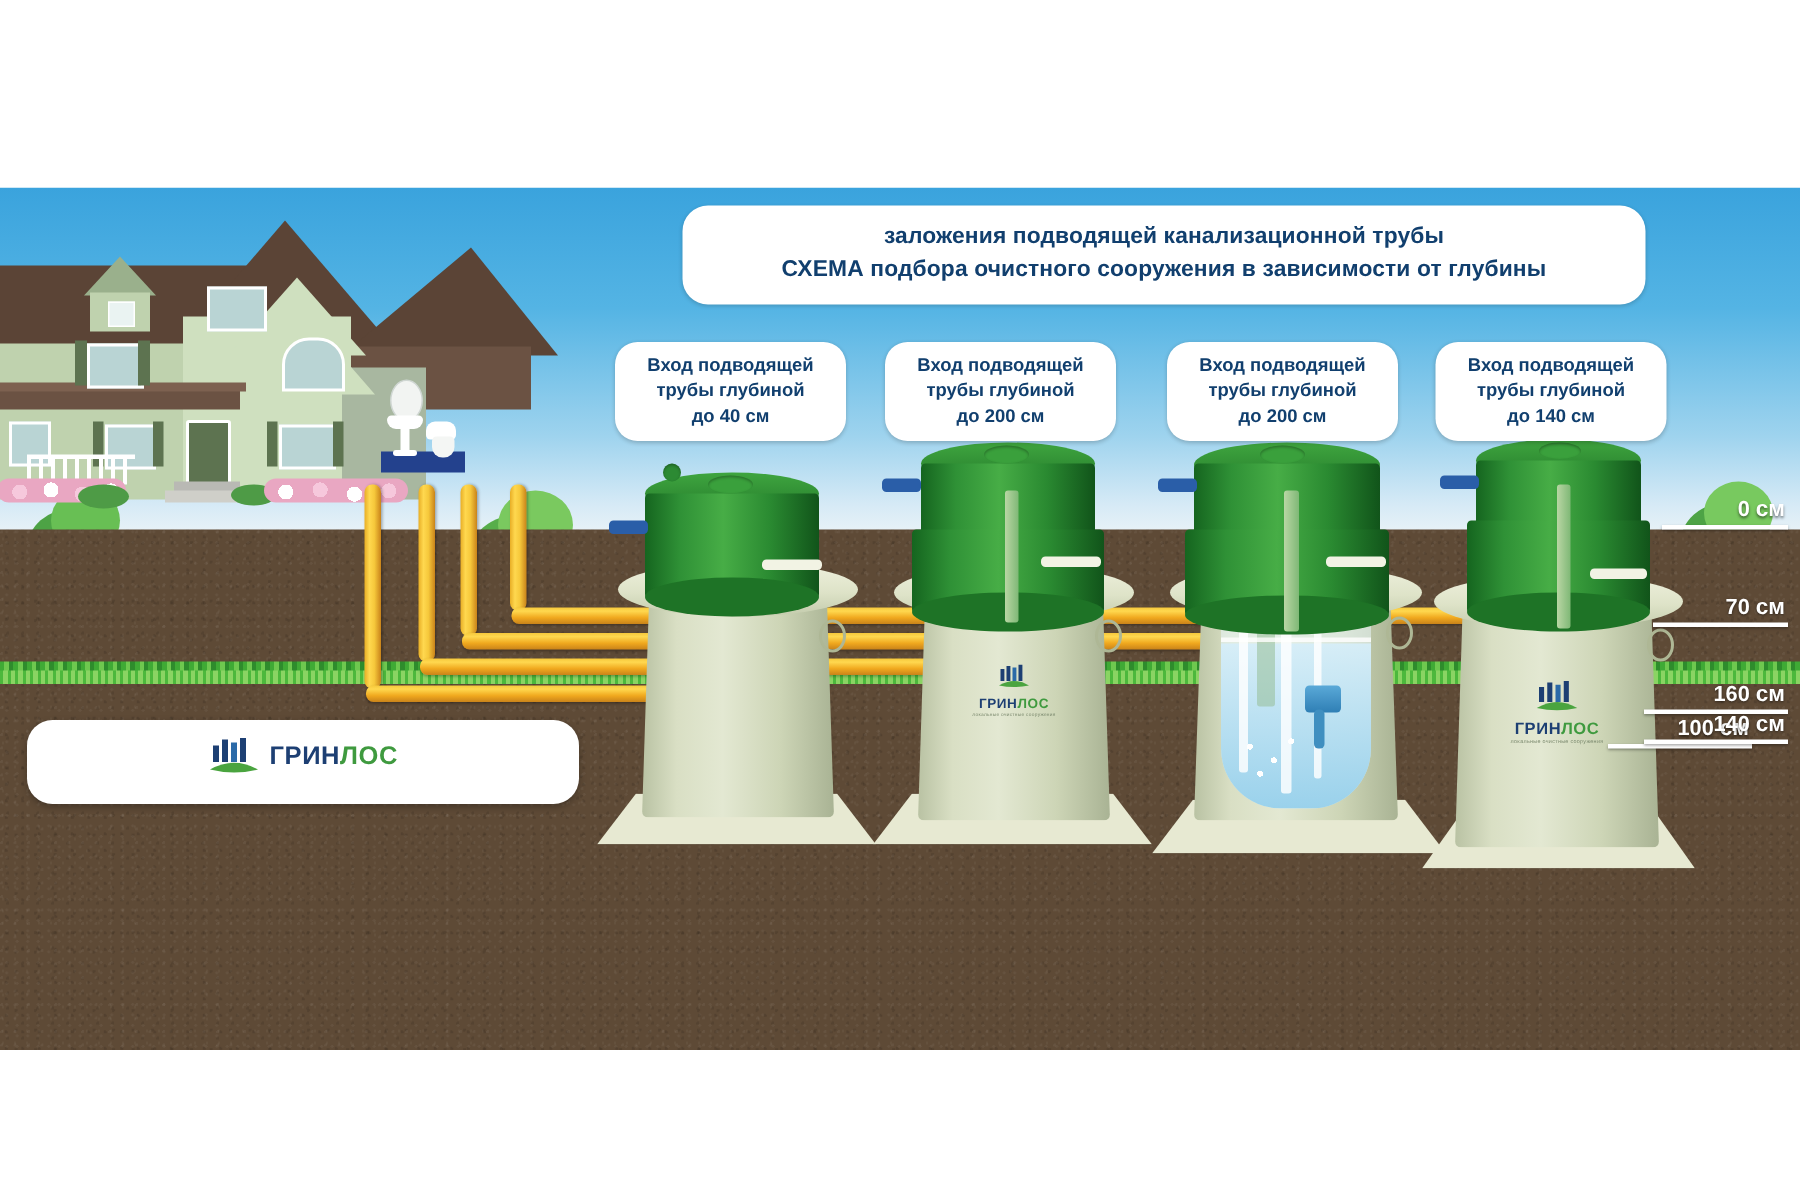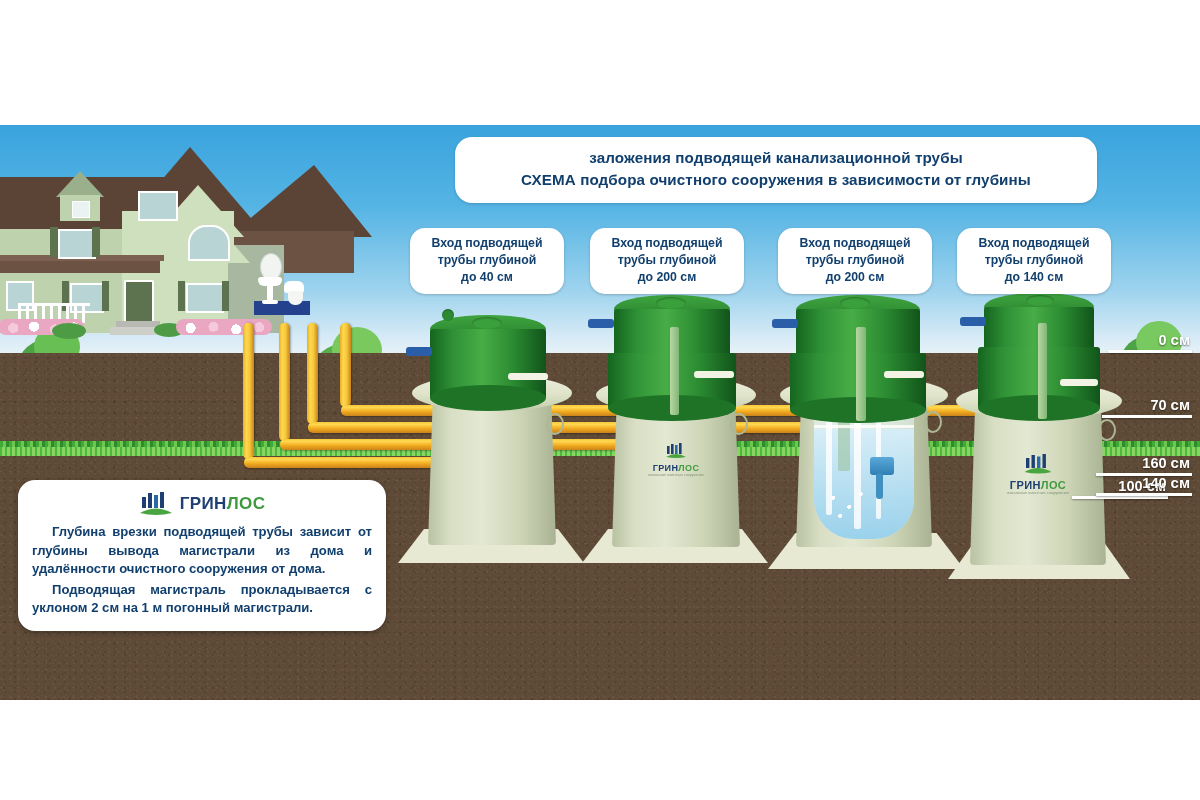--- a/index.html
+++ b/index.html
@@ -423,20 +423,16 @@
       <div class="logo">
         <svg width="34" height="26" viewBox="0 0 34 26">
           <rect x="3" y="6" width="4" height="11" fill="#1d3f73"></rect>
           <rect x="9" y="2" width="4" height="15" fill="#1d3f73"></rect>
           <rect x="15" y="4" width="4" height="13" fill="#2b6aa8"></rect>
           <rect x="21" y="1" width="4" height="16" fill="#1d3f73"></rect>
           <path d="M1 22 Q17 13 33 22 Q17 26 1 22 Z" fill="#4aa43f"></path>
         </svg>
         <div class="lw"><span class="g1">ГРИН</span><span class="g2">ЛОС</span></div>
       </div>
-      <div class="tx">
-        <span class="p1">Глубина врезки подводящей трубы зависит от глубины вывода магистрали из дома и удалённости очистного сооружения от дома.</span>
-        <span class="p2">Подводящая магистраль прокладывается с уклоном 2 см на 1 м погонный магистрали.</span>
-      </div>
     </div>
 
   </div>
 </div>
 
 </body></html>

